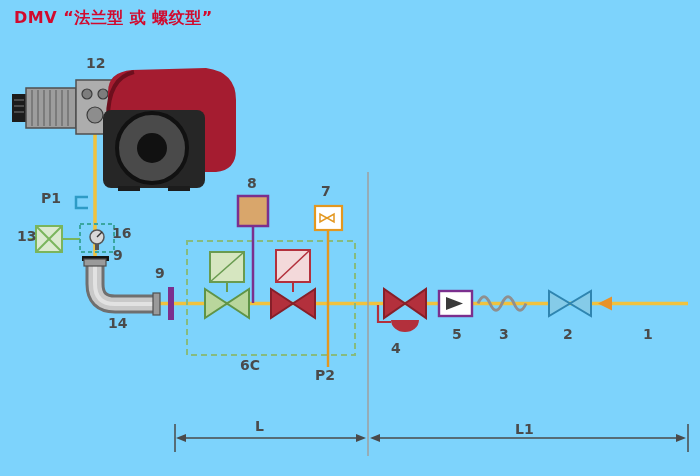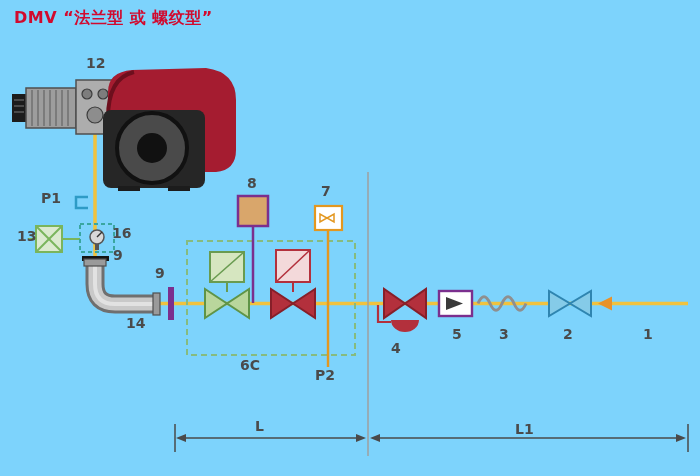--- a/index.html
+++ b/index.html
@@ -149,21 +149,21 @@
     </g>
   </svg>
 
   <div class="title">DMV “法兰型 或 螺纹型”</div>
 
   <span class="lbl" style="left:86px;top:56px">12</span>
   <span class="lbl" style="left:41px;top:191px">P1</span>
   <span class="lbl" style="left:17px;top:229px">13</span>
   <span class="lbl" style="left:112px;top:226px">16</span>
   <span class="lbl" style="left:113px;top:248px">9</span>
-  <span class="lbl" style="left:126px;top:316px">14</span>
+  <span class="lbl" style="left:108px;top:316px">14</span>
   <span class="lbl" style="left:155px;top:266px">9</span>
   <span class="lbl" style="left:247px;top:176px">8</span>
   <span class="lbl" style="left:321px;top:184px">7</span>
   <span class="lbl" style="left:240px;top:358px">6C</span>
   <span class="lbl" style="left:315px;top:368px">P2</span>
   <span class="lbl" style="left:391px;top:341px">4</span>
   <span class="lbl" style="left:452px;top:327px">5</span>
   <span class="lbl" style="left:499px;top:327px">3</span>
   <span class="lbl" style="left:563px;top:327px">2</span>
   <span class="lbl" style="left:643px;top:327px">1</span>

